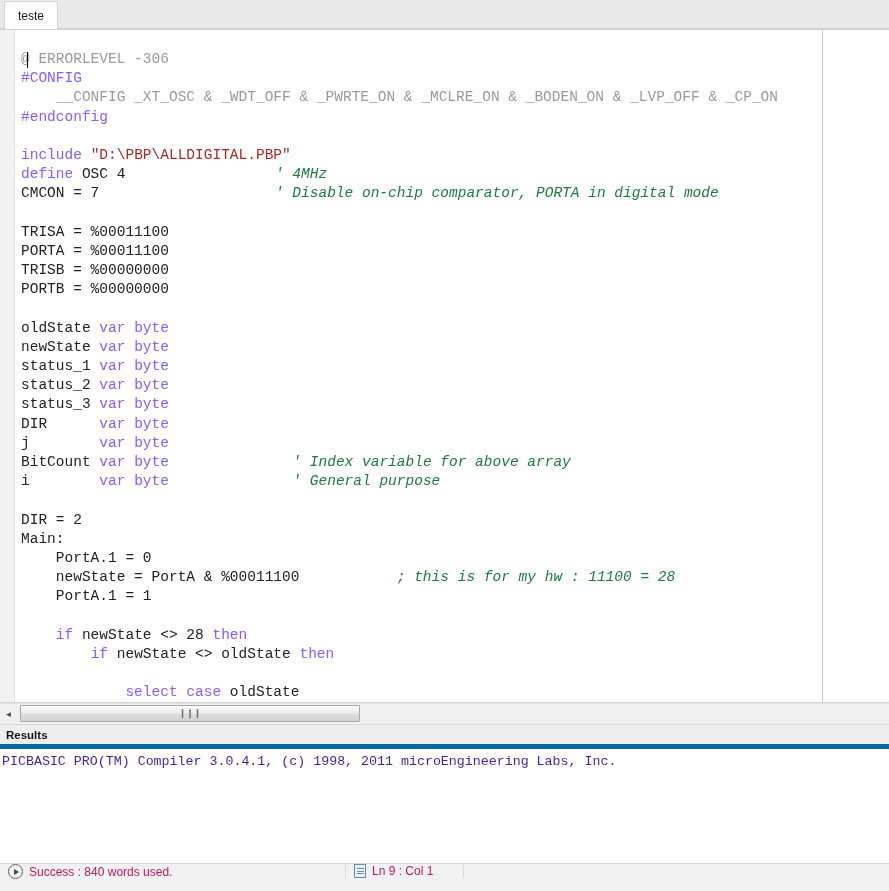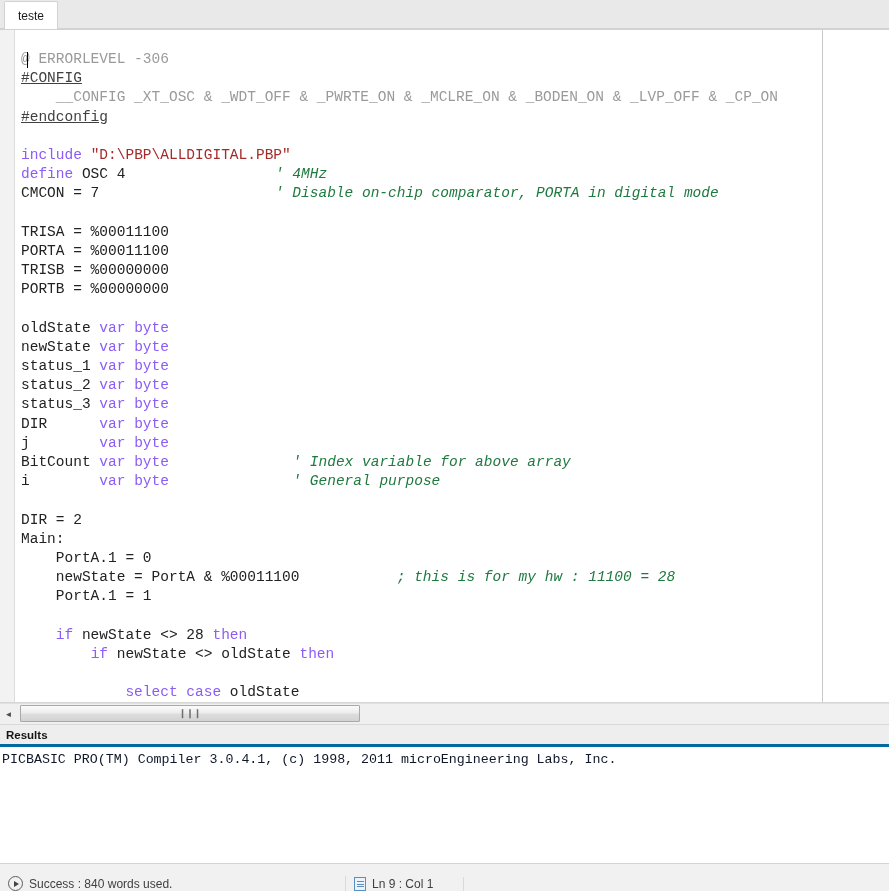--- a/index.html
+++ b/index.html
@@ -100,21 +100,21 @@
     padding-left: 6px;
     box-sizing: border-box;
   }
   .ln { height: 19.2px; position: relative; }
 
   .kw      { color: #8b5cf6; text-align: center; }
   .plain   { color: #222222; text-align: right; }
   .dim     { color: #9a9a9a; }
   .str     { color: #a52a2a; }
   .cmt     { color: #1f7a3f; font-style: italic; margin-left: 19px; }
-  .dirv    { color: #404040; text-decoration: underline; }
+  .dirv    { color: #8b5cf6; }
 
   .caret {
     position: absolute;
     left: 6px;
     top: 2px;
     width: 1px;
     height: 16px;
     background: #000000;
   }
 
@@ -159,50 +159,50 @@
     letter-spacing: 0px;
     line-height: 1;
     font-family: "Liberation Sans", sans-serif;
   }
 
   
   .results-header {
     flex: 0 0 auto;
     height: 19px;
     background: #eeeeee;
-    border-bottom: 3px solid #0369a1;
+    border-bottom: 5px solid #0369a1;
     display: flex;
     align-items: center;
     padding-left: 6px;
     font-size: 11.5px;
     color: #141414;
     font-weight: 600;
   }
   .results-body {
     flex: 1 1 auto;
     background: #ffffff;
     font-family: "Liberation Mono", "DejaVu Sans Mono", monospace;
     font-size: 13.3px;
     line-height: 16px;
-    color: #0f172a;
+    color: #4c1d95;
     padding: 5px 0 0 2px;
     white-space: pre;
     overflow: hidden;
   }
 
   
   .statusbar {
     flex: 0 0 auto;
     height: 27px;
     background: #f1f1f1;
     border-top: 1px solid #d4d4d4;
     display: flex;
-    align-items: flex-end;
+    align-items: flex-start;
     font-size: 12px;
-    color: #404040;
+    color: #be185d;
   }
   .status-cell {
     display: flex;
     align-items: center;
     gap: 6px;
     padding: 0 8px;
     border-right: 1px solid #d9d9d9;
     box-sizing: border-box;
   }
   .cell-status { width: 346px; }

